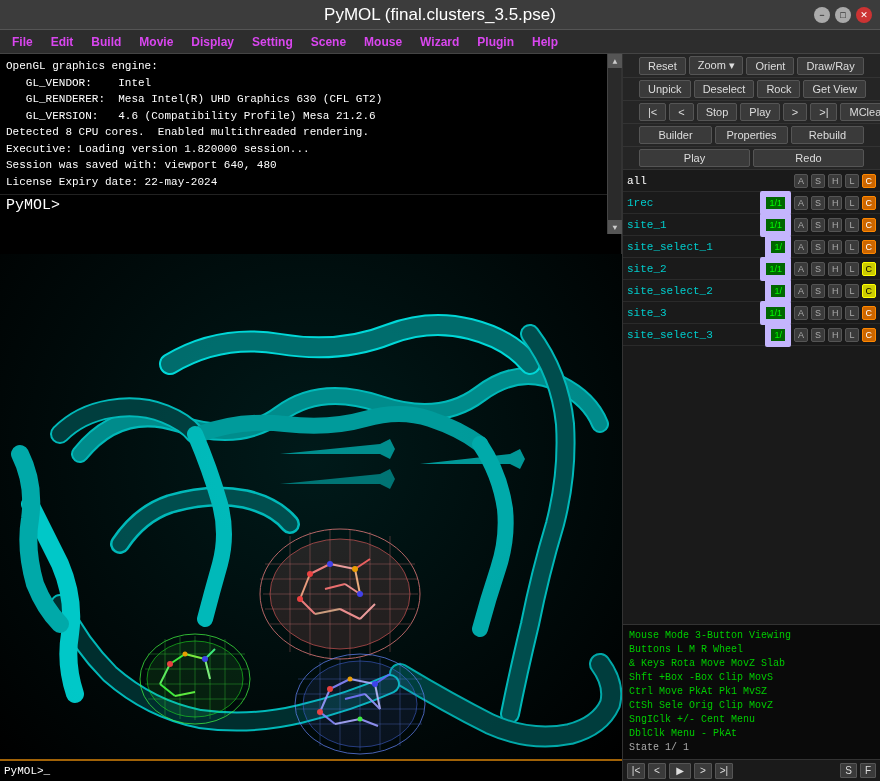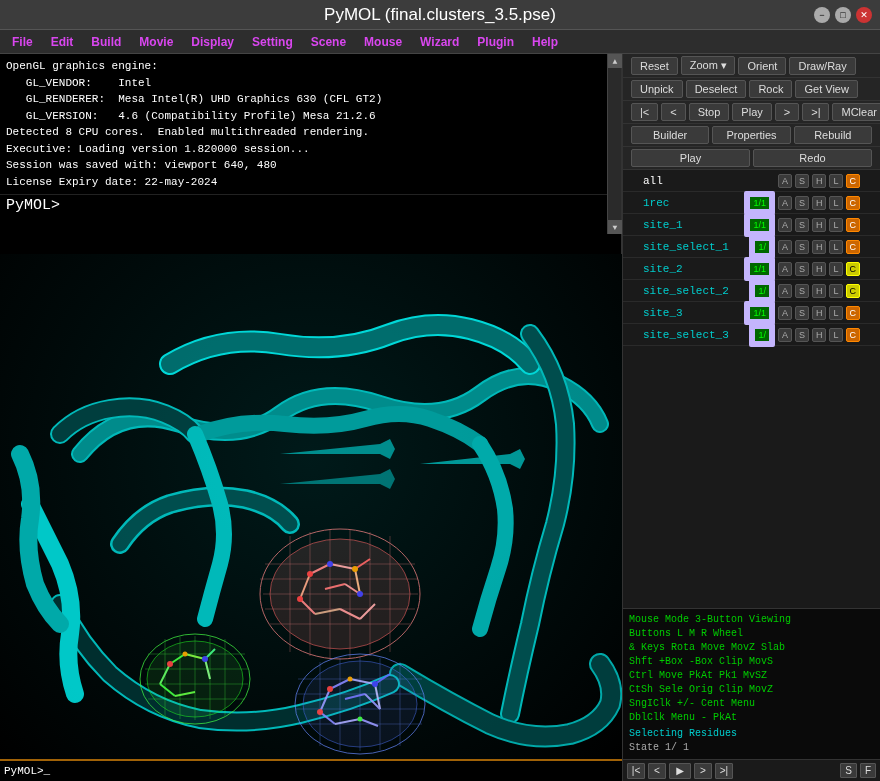--- a/index.html
+++ b/index.html
@@ -175,21 +175,21 @@
       background: #1a1a1a;
       display: flex;
       flex-direction: column;
       border-left: 1px solid #333;
     }
 
     
     .btn-row {
       display: flex;
       align-items: center;
-      padding: 2px 8px;
+      padding: 2px 16px;
       gap: 3px;
       background: #252525;
       border-bottom: 1px solid #333;
     }
     .panel-btn {
       background: #3a3a3a;
       border: 1px solid #555;
       color: #ddd;
       font-size: 11px;
       font-family: Arial, sans-serif;
@@ -206,21 +206,21 @@
     #object-list {
       flex: 1;
       background: #1a1a1a;
       overflow-y: auto;
       overflow-x: hidden;
     }
     .obj-row {
       display: flex;
       align-items: center;
       height: 22px;
-      padding: 0 20px;
+      padding: 0 4px;
       border-bottom: 1px solid #2a2a2a;
       cursor: pointer;
     }
     .obj-name {
       color: #00cccc;
       font-size: 11px;
       font-family: 'Courier New', monospace;
       flex: 1;
       white-space: nowrap;
       overflow: hidden;
@@ -615,21 +615,20 @@
 
     <div id="mouse-info">
       <div>Mouse Mode 3-Button Viewing</div>
       <div>Buttons  L    M    R   Wheel</div>
       <div> &amp; Keys Rota Move MovZ Slab</div>
       <div>   Shft +Box -Box Clip MovS</div>
       <div>   Ctrl Move PkAt Pk1  MvSZ</div>
       <div>   CtSh Sele Orig Clip MovZ</div>
       <div>SngIClk +/-  Cent Menu</div>
       <div>DblClk  Menu  -   PkAt</div>
-      <div style="color: #00cccc; margin-top: 2px;">Selecting Residues</div>
       <div style="color: #aaaaaa;">
         <span>State</span>
         <span>   </span>
         <span>1/</span>
         <span>   </span>
         <span>1</span>
       </div>
     </div>
 
     <div id="state-bar">

